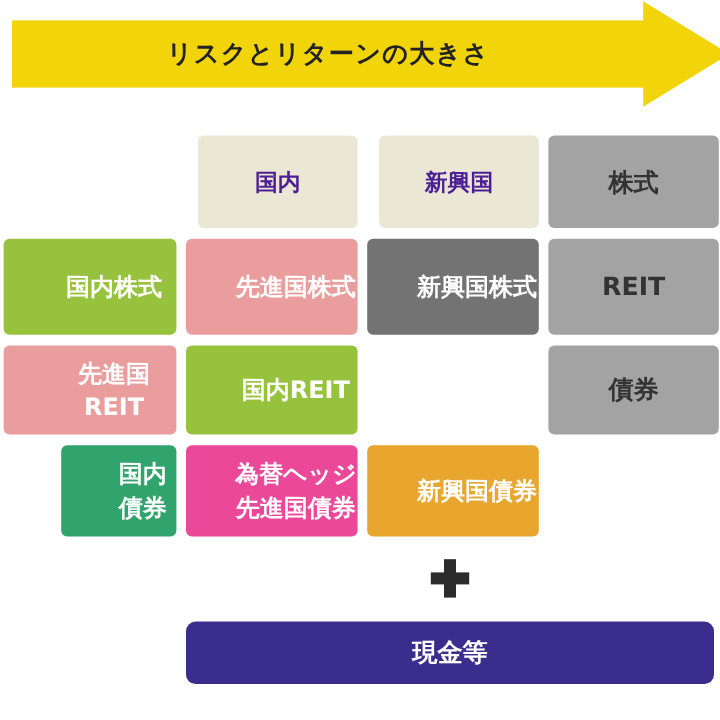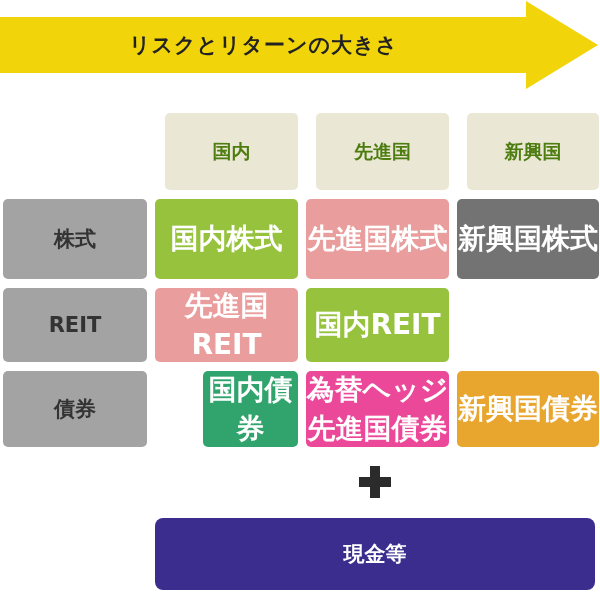--- a/index.html
+++ b/index.html
@@ -1,21 +1,21 @@
 <!DOCTYPE html>
 <html><head>
 <meta charset="utf-8">
 <style>
   html,body{margin:0;padding:0;}
   body{
     width:600px;height:600px;position:relative;background:#ffffff;
     font-family:"DejaVu Sans","Liberation Sans",sans-serif;overflow:hidden;
   }
   
-  .arrow-wrap{position:absolute;left:0;top:0;width:512px;height:100px;}
+  .arrow-wrap{position:absolute;left:10px;top:0;width:512px;height:100px;}
   .arrow-body{
     position:absolute;left:0;top:17px;width:527px;height:56px;
     background:#f1d40a;display:flex;align-items:center;justify-content:center;
   }
   .arrow-body span{
     font-size:21px;font-weight:bold;color:#222222;letter-spacing:1px;
   }
   .arrow-head{
     position:absolute;left:526px;top:1px;width:0;height:0;
     border-top:44px solid transparent;
@@ -28,60 +28,59 @@
     display:grid;
     grid-template-columns:144px 143px 143px 142px;
     grid-template-rows:77px 80px 74px 76px;
     gap:9px 8px;
   }
   .cell{
     border-radius:5px;display:flex;align-items:center;justify-content:center;
     text-align:center;font-weight:bold;
   }
   .cell.empty{background:transparent;}
-  .cell.hdr{background:#eae7d5;color:#4d7c0f;font-size:19px;margin-left:10px;}
+  .cell.hdr{background:#eae7d5;color:#4c1d95;font-size:19px;margin-left:10px;}
   .cell.rowhdr{background:#a3a3a3;color:#333333;font-size:21px;}
-  .cell.data{color:#ffffff;font-size:28px;white-space:pre-line;line-height:1.4;}
+  .cell.data{color:#ffffff;font-size:20px;white-space:pre-line;line-height:1.4;padding-left:40px;}
   .bg-green{background:#97c23e;}
   .bg-pink{background:#ea9d9d;}
   .bg-red{background:#737373;}
   .bg-dkgreen{background:#30a46c;margin-left:48px;}
   .bg-blue{background:#ec4899;}
   .bg-orange{background:#e8a62f;}
   
   .plus{position:absolute;left:359px;top:466px;width:32px;height:32px;}
   .plus::before{
     content:"";position:absolute;left:0;top:11px;width:32px;height:10px;background:#2b2b2b;
   }
   .plus::after{
     content:"";position:absolute;left:11px;top:0;width:10px;height:32px;background:#2b2b2b;
   }
   
   .cash{
-    position:absolute;left:155px;top:518px;width:440px;height:72px;
+    position:absolute;left:155px;top:518px;width:440px;height:52px;
     background:#3b2d8e;border-radius:8px;
     display:flex;align-items:center;justify-content:center;
     color:#ffffff;font-size:21px;font-weight:bold;
   }
 </style>
 </head>
 <body>
 
 <div class="arrow-wrap">
   <div class="arrow-body">
     <span>リスクとリターンの大きさ</span>
   </div>
   <div class="arrow-head"></div>
 </div>
 
 <div class="grid">
 
   <div class="cell empty"></div>
   <div class="cell hdr">国内</div>
-  <div class="cell hdr">先進国</div>
   <div class="cell hdr">新興国</div>
 
   <div class="cell rowhdr">株式</div>
   <div class="cell data bg-green">国内株式</div>
   <div class="cell data bg-pink">先進国株式</div>
   <div class="cell data bg-red">新興国株式</div>
 
   <div class="cell rowhdr">REIT</div>
   <div class="cell data bg-pink">先進国REIT</div>
   <div class="cell data bg-green">国内REIT</div>

